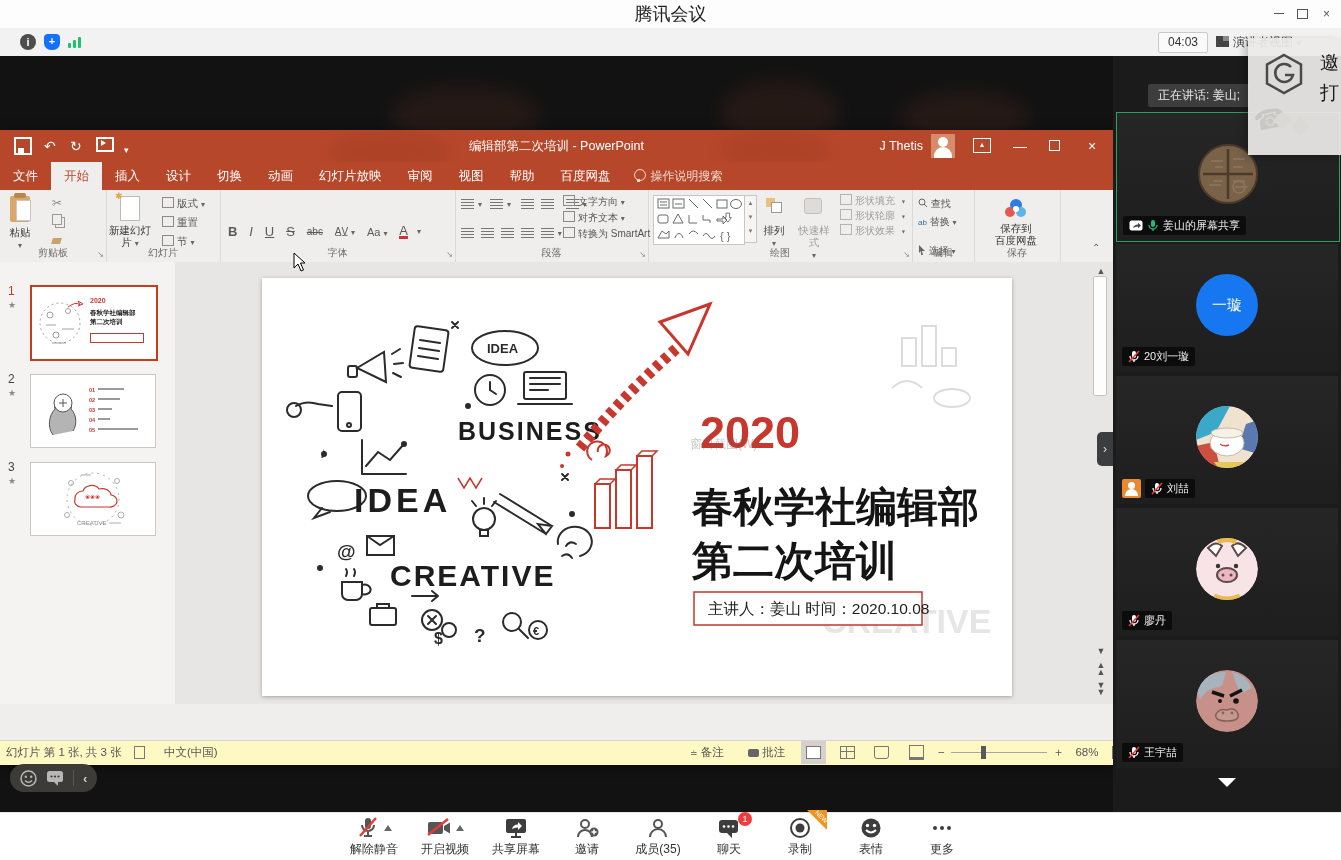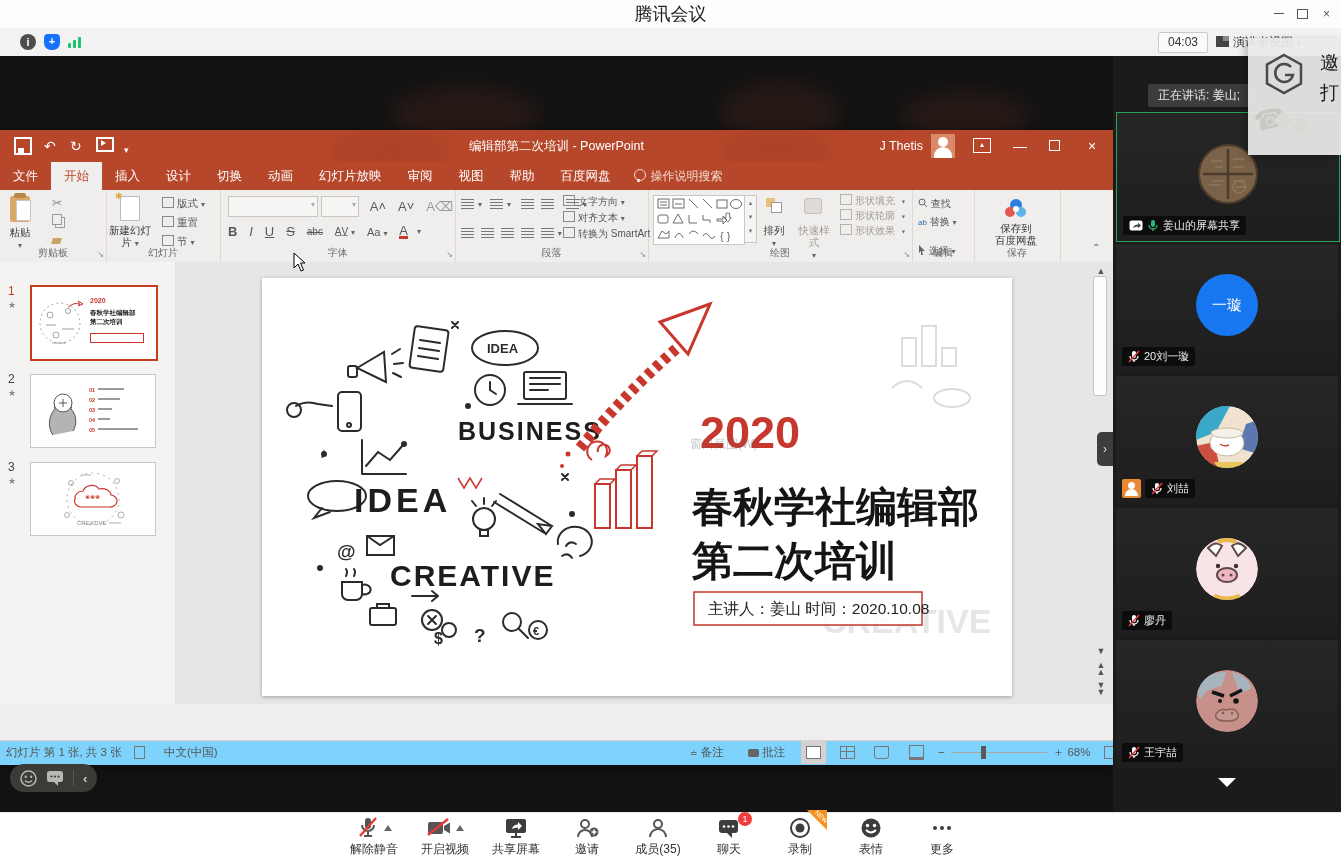--- a/index.html
+++ b/index.html
@@ -113,21 +113,21 @@
   #canvas{left:175px;top:0;width:938px;height:442px;background:#e8e6e4;}
   #slide{left:87px;top:16px;width:750px;height:418px;background:#fff;box-shadow:0 1px 4px rgba(0,0,0,.3);}
   
   .sb{position:absolute;font-size:9px;color:#555;left:919px;width:14px;text-align:center;}
   #sb-thumb{position:absolute;left:918px;top:14px;width:12px;height:118px;background:#fdfdfd;border:1px solid #c6c4c2;border-radius:2px;}
   
   #side-handle{left:1097px;top:432px;width:16px;height:34px;background:#3c3d3f;border-radius:5px 0 0 5px;color:#ddd;text-align:center;line-height:34px;font-size:12px;z-index:70;}
 
   #notes-bar{left:0;top:574px;width:1113px;height:36px;background:#f4f3f2;border-top:1px solid #c9c6c3;}
   #notes-text{left:180px;top:9px;font-size:13px;color:#595959;}
-  #statusbar{left:0;top:610px;width:1185px;height:24px;background:#7dd3fc;border-top:1px solid #d8d5d2;font-size:11.5px;color:#555;}
+  #statusbar{left:0;top:610px;width:1185px;height:24px;background:#fef9c3;border-top:1px solid #d8d5d2;font-size:11.5px;color:#555;}
   #statusbar .seg{position:absolute;top:0;line-height:23px;white-space:nowrap;}
   .view-ico{display:inline-block;width:13px;height:11px;border:1px solid #777;margin:0 8px;vertical-align:middle;position:relative;}
   .view-ico.on{outline:5px solid #d4d1ce;background:#fff;}
   .view-ico.grid::after{content:"";position:absolute;left:5px;top:0;bottom:0;border-left:1px solid #777;}
   .view-ico.grid::before{content:"";position:absolute;left:0;right:0;top:4px;border-top:1px solid #777;}
   .view-ico.book{border-radius:0 0 3px 3px;}
   .view-ico.proj{border-bottom:3px solid #777;}
   #zoom-track{display:inline-block;width:96px;height:1px;background:#a8a5a2;vertical-align:middle;position:relative;margin:0 6px;}
   #zoom-thumb{position:absolute;left:30px;top:-6px;width:5px;height:13px;background:#595959;}
   #fit-ico{display:inline-block;width:11px;height:11px;border:1px solid #777;vertical-align:middle;margin-left:10px;}
@@ -257,27 +257,20 @@
         <div class="rgroup" style="left:106px;width:114px;">
           <div id="newslide-icon"></div>
           <div class="bigbtn" style="left:2px;top:34px;width:44px;"><span>新建幻灯片</span> <span class="caret">▾</span></div>
           <div class="smallrow" style="left:56px;top:7px;"><span class="mini-ico"></span><span>版式</span> <span class="caret">▾</span></div>
           <div class="smallrow" style="left:56px;top:26px;"><span class="mini-ico"></span><span>重置</span></div>
           <div class="smallrow" style="left:56px;top:45px;"><span class="mini-ico"></span><span>节</span> <span class="caret">▾</span></div>
           <div class="glabel">幻灯片</div>
         </div>
 
         <div class="rgroup" style="left:220px;width:235px;">
-          <div class="smallrow" style="left:8px;top:6px;">
-            <span class="dropbox" style="width:88px;"></span>
-            <span class="dropbox" style="width:36px;"></span>
-            <span class="fbtn" style="margin-left:8px;">A˄</span>
-            <span class="fbtn">A˅</span>
-            <span class="fbtn" style="color:#9a9a9a;">A⌫</span>
-          </div>
           <div class="smallrow" style="left:8px;top:34px;">
             <span class="fbtn" style="font-weight:bold;">B</span>
             <span class="fbtn" style="font-style:italic;">I</span>
             <span class="fbtn" style="text-decoration:underline;">U</span>
             <span class="fbtn" style="text-decoration:line-through;">S</span>
             <span class="fbtn" style="font-size:10px;text-decoration:line-through;">abc</span>
             <span class="fbtn" style="font-size:10px;">A̲V̲ <span class="caret">▾</span></span>
             <span class="fbtn" style="font-size:11px;">Aa <span class="caret">▾</span></span>
             <span class="fbtn" style="border-bottom:3px solid #c8372d;line-height:11px;">A</span><span class="caret">▾</span>
           </div>
@@ -538,21 +531,21 @@
         <div class="seg" style="left:690px;"><span style="font-size:9px;">≐</span> <span>备注</span></div>
         <div class="seg" style="left:748px;"><span style="display:inline-block;width:11px;height:8px;background:#666;border-radius:2px;vertical-align:middle;"></span> <span>批注</span></div>
         <div class="seg" style="left:798px;">
           <span class="view-ico on"></span>
           <span class="view-ico grid"></span>
           <span class="view-ico book"></span>
           <span class="view-ico proj"></span>
         </div>
         <div class="seg" style="left:938px;">
           <span>−</span><span id="zoom-track"><span id="zoom-thumb"></span></span><span>＋</span>
-          <span style="margin-left:0;">68%</span>
+          <span style="margin-left:8px;">68%</span>
           <span id="fit-ico"></span>
         </div>
       </div>
     </div>
   </div>
 
   <div class="abs" id="side-handle">›</div>
 
   <div class="abs" id="sidebar">
     <div class="abs" id="speaking">正在讲话: 姜山;</div>

